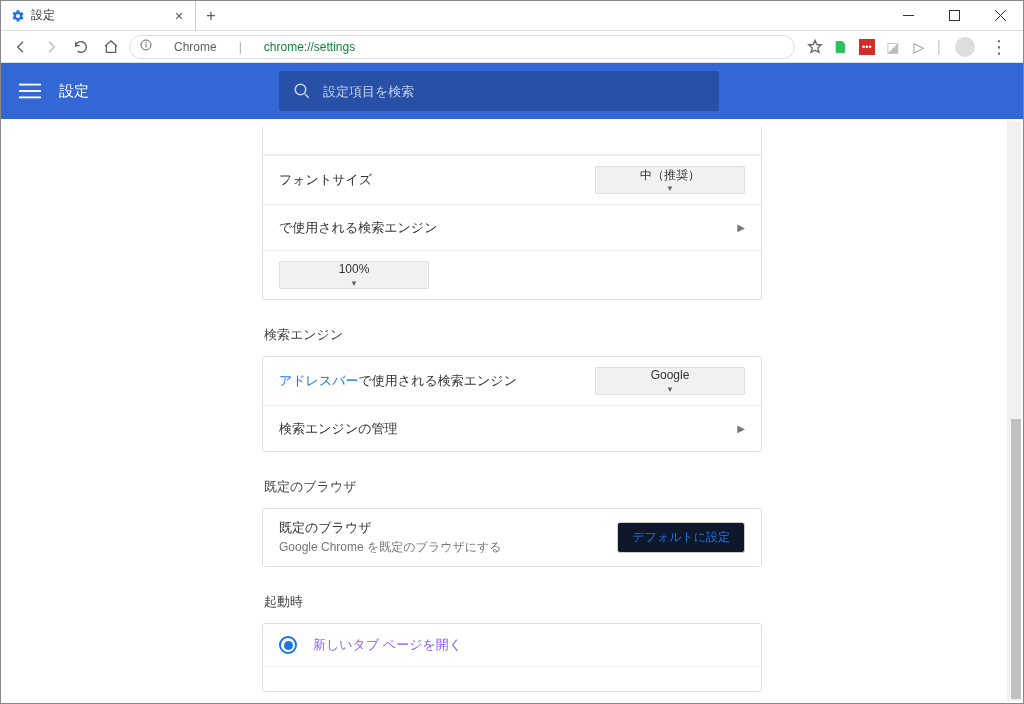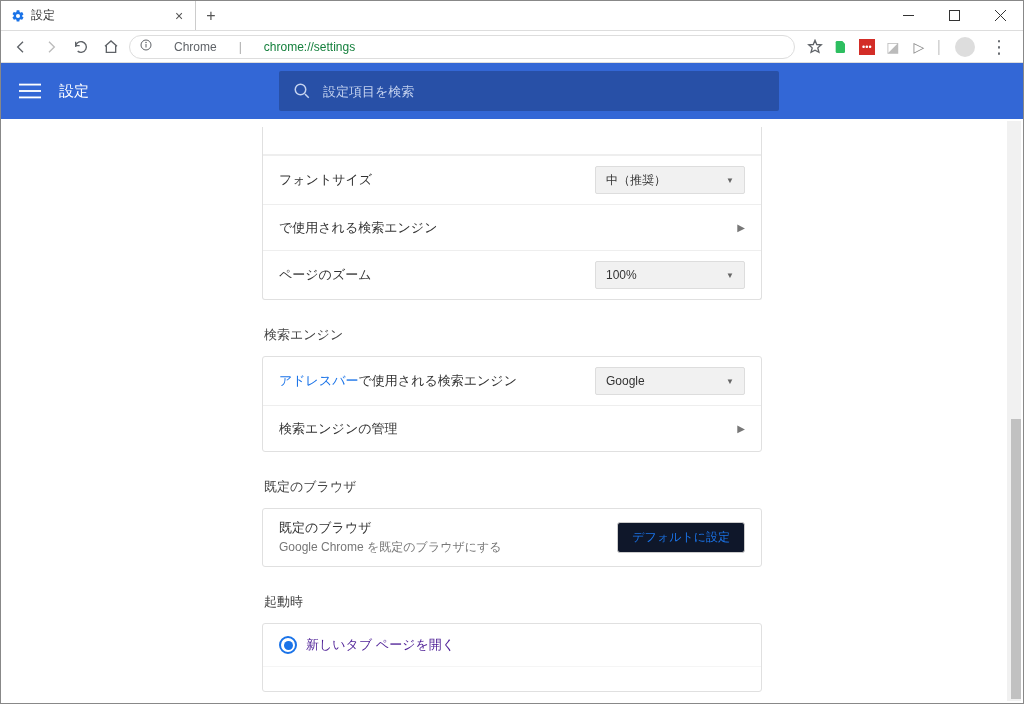--- a/index.html
+++ b/index.html
@@ -27,43 +27,43 @@
 .omnibox .url { color: #15803d; }
 .ext-icons { display: flex; align-items: center; gap: 10px; padding: 0 6px; }
 .ext { width: 16px; height: 16px; display:flex; align-items:center; justify-content:center; }
 .avatar { width: 20px; height: 20px; border-radius: 50%; background: #ddd; margin: 0 4px; }
 .menu-dots { width: 20px; font-size: 18px; color: #5f6368; text-align: center; cursor: pointer; }
 
 
 .blue-header { height: 56px; background: #3367d6; display: flex; align-items: center; padding: 0 18px; color: #fff; }
 .hamburger { width: 22px; height: 22px; cursor: pointer; }
 .hdr-title { font-size: 15px; margin-left: 18px; }
-.search-box { margin-left: 190px; width: 500px; height: 40px; background: #2850a7; border-radius: 2px; display: flex; align-items: center; padding: 12px 14px; gap: 12px; }
+.search-box { margin-left: 190px; width: 440px; height: 40px; background: #2850a7; border-radius: 2px; display: flex; align-items: center; padding: 12px 14px; gap: 12px; }
 .search-box input { background: transparent; border: none; outline: none; color: #fff; font-size: 13px; flex: 1; }
 .search-box input::placeholder { color: #c5d3f0; }
 
 
 .content { position: absolute; top: 118px; left: 0; right: 0; bottom: 0; overflow: hidden; margin-top: 8px; }
 .settings-panel { width: 500px; margin: 0 auto; padding-top: 0; }
 .card { border: 1px solid #e0e0e0; border-radius: 3px; background: #fff; }
 .row { display: flex; align-items: center; padding: 10px 16px; font-size: 13px; color: #333; min-height: 46px; }
 .row + .row { border-top: 1px solid #eee; }
 .row-label { flex: 1; }
 .row-sub .sub { font-size: 12px; color: #777; margin-top: 2px; }
 .arrow-right { color: #777; font-size: 10px; }
-.dropdown { width: 150px; height: 28px; background: #f1f1f1; border: 1px solid #ddd; border-radius: 2px; display: flex; align-items: center; padding: 0 10px; font-size: 12px; color: #333; justify-content: space-between; cursor: pointer; }
+.dropdown { width: 150px; height: 28px; background: #f1f1f1; border: 1px solid #ddd; border-radius: 2px; display: flex; align-items: center; padding: 0 10px; font-size: 12px; color: #333; justify-content: space-between; cursor: pointer; flex-direction: column; }
 .dropdown .caret { font-size: 8px; color: #666; }
 
 .section-title { font-size: 13px; color: #444; margin: 26px 2px 12px; }
 
 .link-blue { color: #1a73e8; }
 
 .btn-outline { border: 1px solid #ccc; color: #1a73e8; background: #0f172a; border-radius: 3px; padding: 6px 14px; font-size: 12px; cursor: pointer; }
 
-.radio-row { display: flex; align-items: center; padding: 12px 16px; font-size: 13px; color: #4c1d95; gap: 9px; cursor: pointer; }
+.radio-row { display: flex; align-items: center; padding: 12px 16px; font-size: 13px; color: #8b5cf6; gap: 16px; cursor: pointer; }
 .radio-row + .radio-row { border-top: 1px solid #f5f5f5; }
 .radio-outer { width: 18px; height: 18px; border: 2px solid #757575; border-radius: 50%; display: flex; align-items: center; justify-content: center; }
 .radio-outer.checked { border-color: #1a73e8; }
 .radio-inner { width: 9px; height: 9px; background: #1a73e8; border-radius: 50%; }
 
 .scrollbar-v { position: absolute; right: 2px; top: 120px; bottom: 2px; width: 14px; background: #f1f1f1; }
 .scrollbar-thumb { position: absolute; right: 2px; width: 10px; background: #c1c1c1; border-radius: 0; }
 
 .first-card-top { border-top: none; border-top-left-radius:0; border-top-right-radius:0; }
 </style>
@@ -181,21 +181,20 @@
         <div class="dropdown">
           <span>中（推奨）</span>
           <span class="caret">▼</span>
         </div>
       </div>
       <div class="row">
         <span class="row-label">で使用される検索エンジン</span>
         <span class="arrow-right">▶</span>
       </div>
       <div class="row">
-        <span class="row-label">ページのズーム</span>
         <div class="dropdown">
           <span>100%</span>
           <span class="caret">▼</span>
         </div>
       </div>
     </div>
 
     <div class="section-title">検索エンジン</div>
     <div class="card">
       <div class="row">

